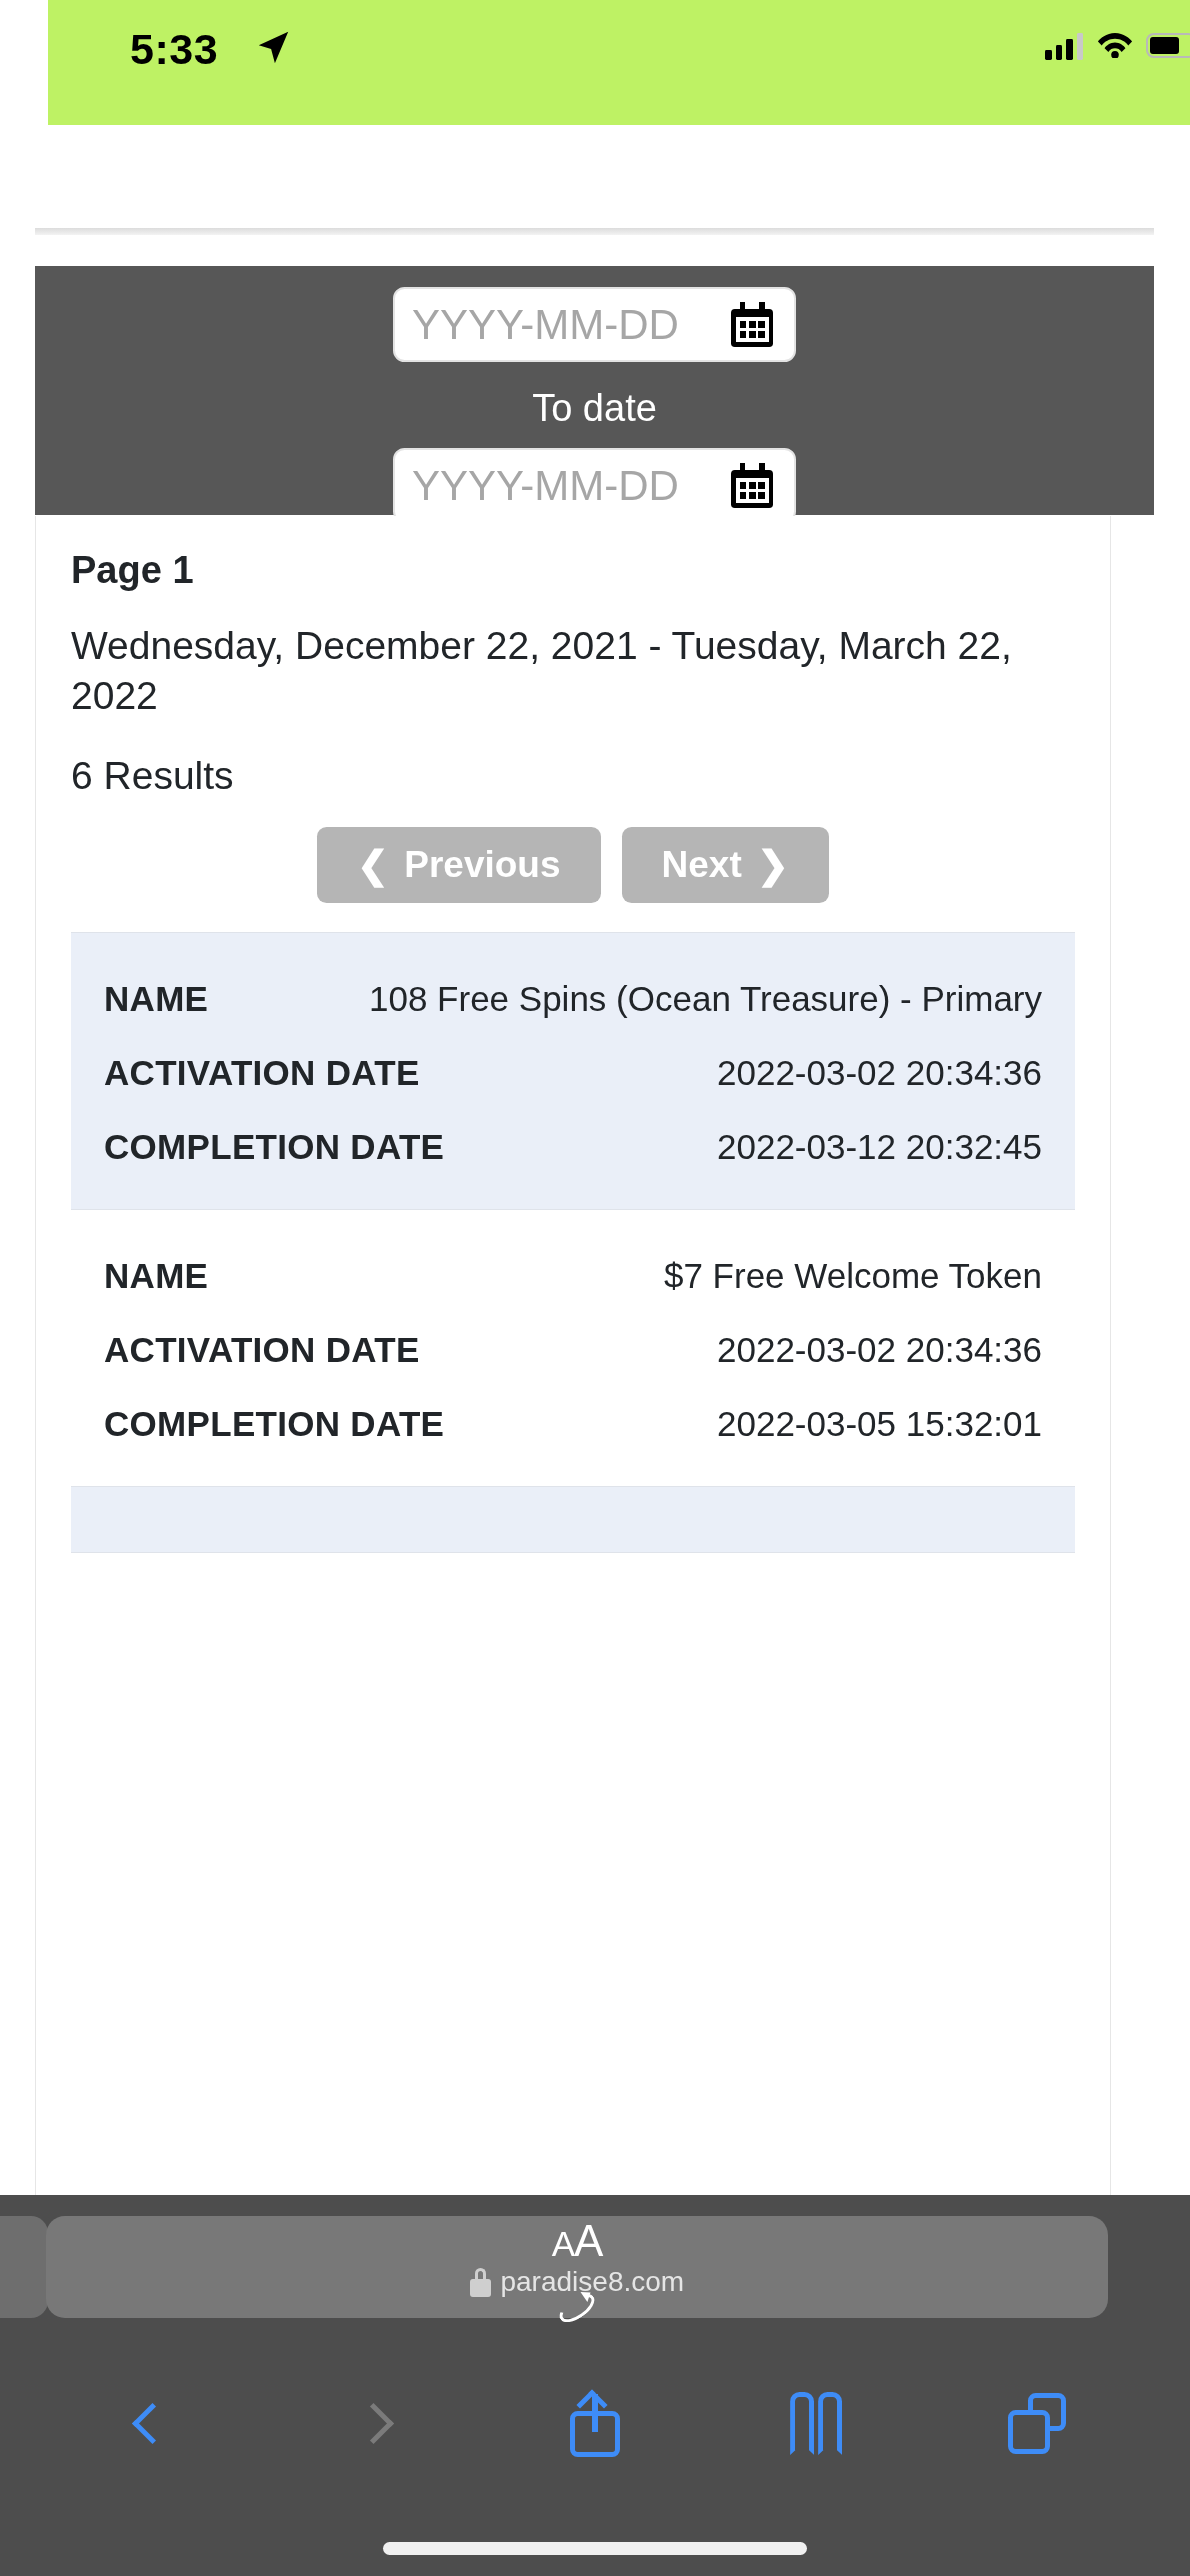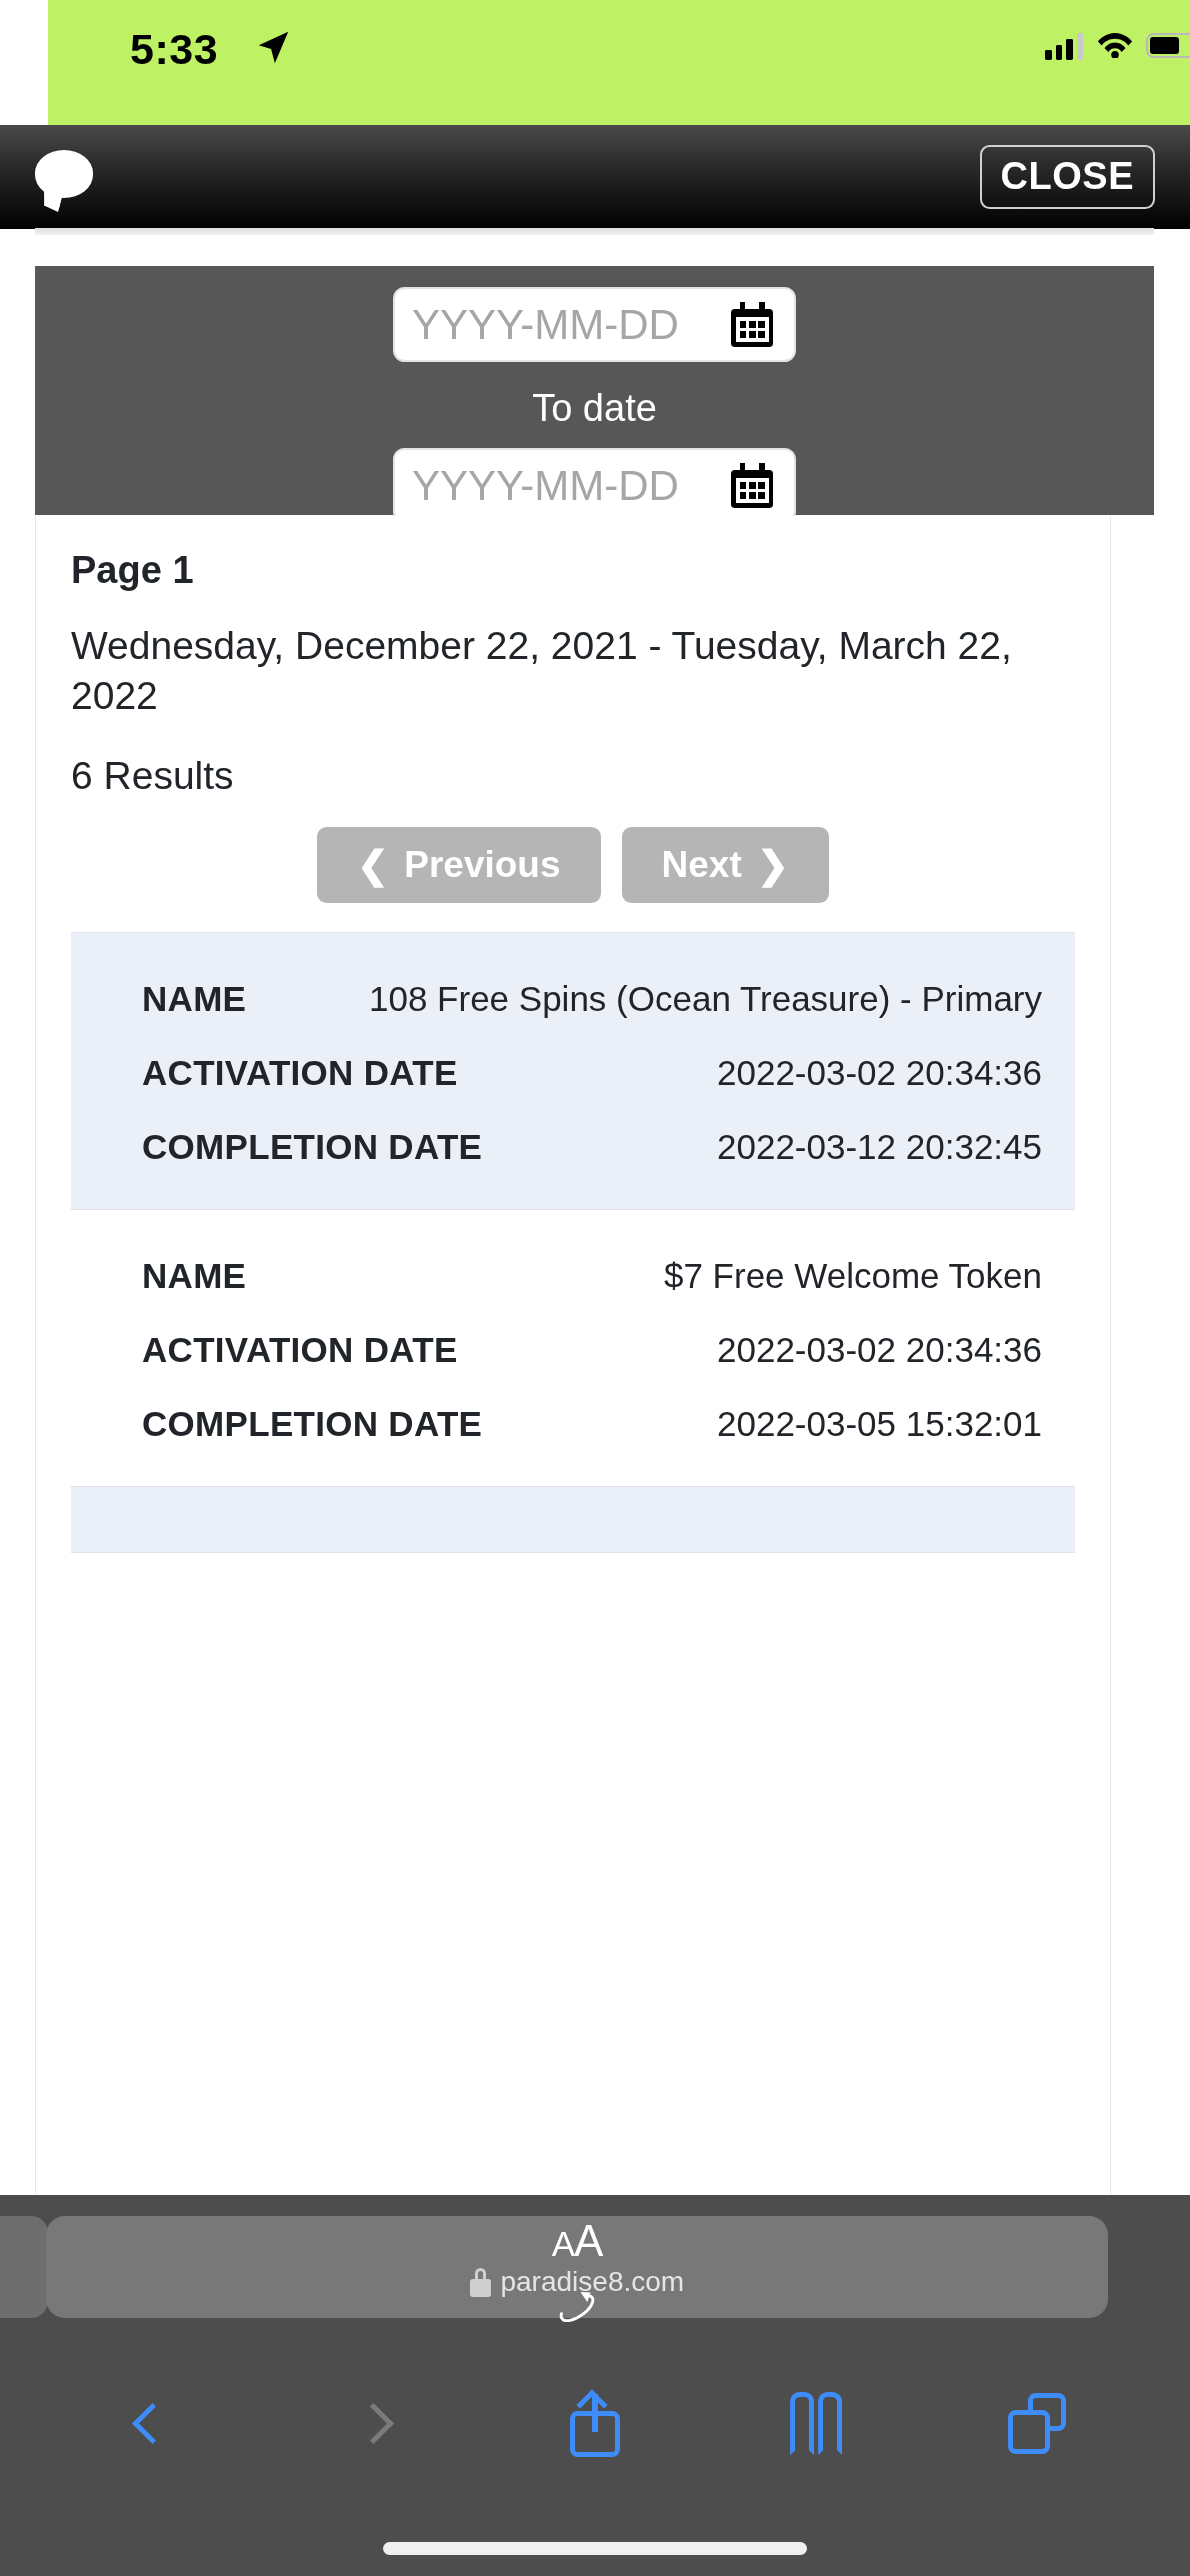--- a/index.html
+++ b/index.html
@@ -125,21 +125,21 @@
     font-size:37px; font-weight:600; padding:19px 40px; line-height:1;
     display:flex; align-items:center; gap:15.3px;
   }
   .chev { font-size:38px; font-weight:700; }
 
   .records { margin-top:29px; }
   .record { padding:29px 33px 25px; }
   .record.alt { background:#eaeff8; border-top:1.9px solid #dfe3ea; border-bottom:1.9px solid #dfe3ea; }
   .row {
     display:flex; align-items:center; justify-content:space-between;
-    padding:17px 0; gap:19px;margin-left:38px;
+    padding:17px 0; gap:19px;
   }
   .row .k {
     font-size:35px; font-weight:700; color:#212529; letter-spacing:0.3px;
     white-space:nowrap;
   }
   .row .v { font-size:35px; color:#212529; text-align:right; }
 
   
   .safari {
     position:absolute; left:0; top:2195px; width:1190px; height:381px;
@@ -237,27 +237,20 @@
           <path d="M19 14 C14 14 10 17 8 20 l4 4 C14 21 16 20 19 20 C22 20 24 21 26 24 l4 -4 C28 17 24 14 19 14Z" fill="#000"></path>
           <circle cx="19" cy="27" r="4" fill="#000"></circle>
         </svg>
       </div>
       <div class="batt">
           <div class="batt-fill"></div>
         </div>
     </div>
   </div>
 
-  <div class="topbar">
-    <div class="chat-icon">
-      <div class="bub"></div>
-        <div class="tail"></div>
-    </div>
-    <button class="close-btn">CLOSE</button>
-  </div>
   <div class="topbar-shadow"></div>
 
   <div class="panel">
     <div class="date-field">
       <span class="ph">YYYY-MM-DD</span>
       <span class="cal-icon">
         <span class="cal-tab l"></span>
           <span class="cal-tab r"></span>
         <span class="cal-body"></span>
         <span class="cal-grid">

